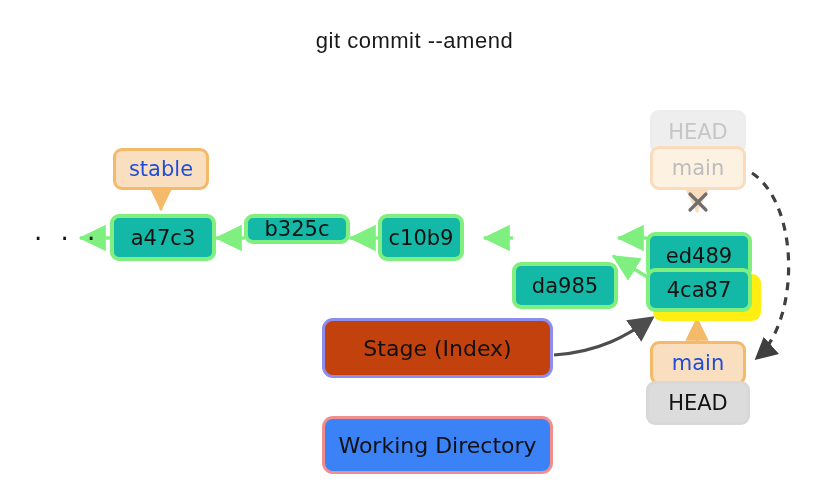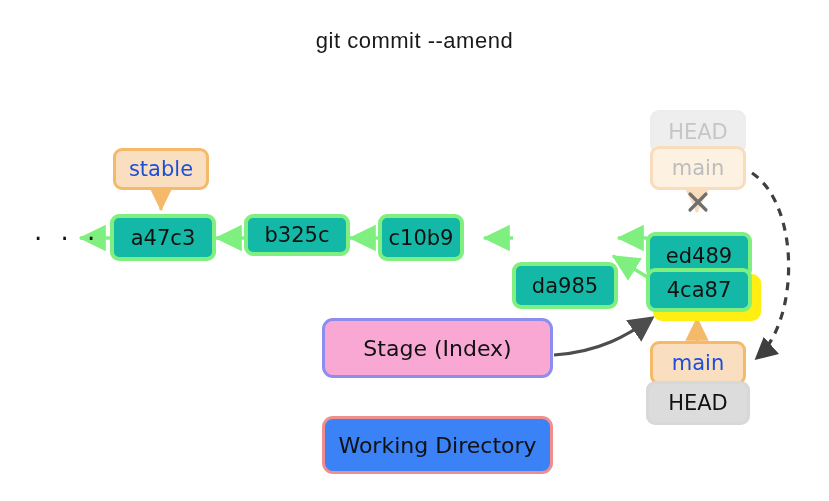--- a/index.html
+++ b/index.html
@@ -76,21 +76,21 @@
   }
   .ref-gray-faded {
     border: 3px solid #ededed;
     background: #eeeeee;
     border-radius: 9px;
     color: #c6c6c6;
     font-size: 21px;
   }
   .area-stage {
     border: 3px solid #8d8df0;
-    background: #f9a8d4;
+    background: #c2410c;
     border-radius: 11px;
     color: #111111;
     font-size: 22px;
   }
   .area-wd {
     border: 3px solid #f08d8d;
     background: #3b82f6;
     border-radius: 11px;
     color: #111111;
     font-size: 22px;
@@ -168,21 +168,21 @@
       <path d="M 554 355 C 600 352 628 335 652 318" stroke="#4d4d4d" stroke-width="3.2" fill="none" marker-end="url(#arrDark)"></path>
     </g>
   </svg>
 </div>
 
 <div class="title">git commit --amend</div>
 
 <div class="ellipsis" style="left:34px; top:224px;">· · ·</div>
 
 <div class="node commit" style="left:110px; top:214px; width:106px; height:47px;">a47c3</div>
-<div class="node commit" style="left:244px; top:214px; width:106px; height:42px;">b325c</div>
+<div class="node commit" style="left:244px; top:214px; width:106px; height:30px;">b325c</div>
 <div class="node commit" style="left:378px; top:214px; width:86px; height:47px;">c10b9</div>
 <div class="node commit" style="left:512px; top:214px; width:106px; height:47px;margin-top:48px;">da985</div>
 <div class="node commit" style="left:646px; top:232px; width:106px; height:47px;">ed489</div>
 
 <div class="highlight-yellow" style="left:653px; top:274px; width:108px; height:47px;"></div>
 <div class="node commit" style="left:646px; top:268px; width:106px; height:44px;">4ca87</div>
 
 <div class="node ref-orange" style="left:113px; top:148px; width:96px; height:42px;">stable</div>
 
 <div class="node ref-gray-faded" style="left:650px; top:110px; width:96px; height:44px;">HEAD</div>

